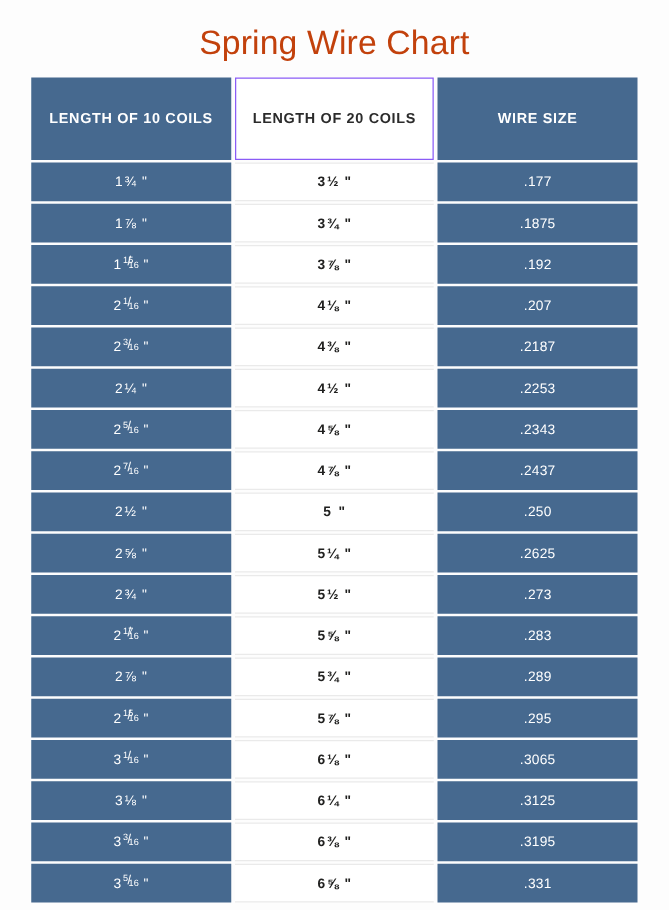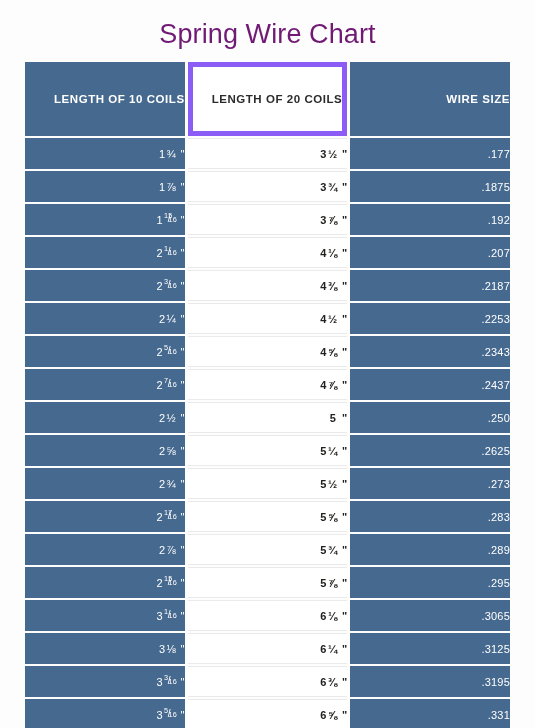--- a/index.html
+++ b/index.html
@@ -10,54 +10,54 @@
     width: 535px;
     height: 728px;
     background: #fdfdfd;
     font-family: "Liberation Sans", sans-serif;
     overflow: hidden;
   }
   #page-title {
     text-align: center;
     font-size: 27px;
     font-weight: 400;
-    color: #701a75;
+    color: #c2410c;
     letter-spacing: 0.1px;
     margin: 0;
     padding-top: 18px;
     line-height: 32px;
   }
   #wire-table {
     margin: 10px auto 0 auto;
     width: 491px;
     border-collapse: separate;
     border-spacing: 3px 2px;
     table-layout: fixed;
   }
   #wire-table th, #wire-table td {
     padding: 0;
     margin: 0;
-    text-align: right;
+    text-align: center;
     vertical-align: middle;
   }
   thead th {
     height: 66px;
     font-size: 11.5px;
     font-weight: 700;
     letter-spacing: 0.55px;
     text-transform: uppercase;
   }
   th.hdr-blue {
     background: #46698f;
     color: #ffffff;
   }
   th.hdr-white {
     background: #ffffff;
     color: #2b2b2b;
-    border: 5px solid #8b5cf6;
+    border: 1px solid #8b5cf6;
     height: 64px;
   }
   tbody td {
     height: 31px;
     font-size: 11px;
     letter-spacing: 0.2px;
   }
   td.cell-blue {
     background: #46698f;
     color: #ffffff;

